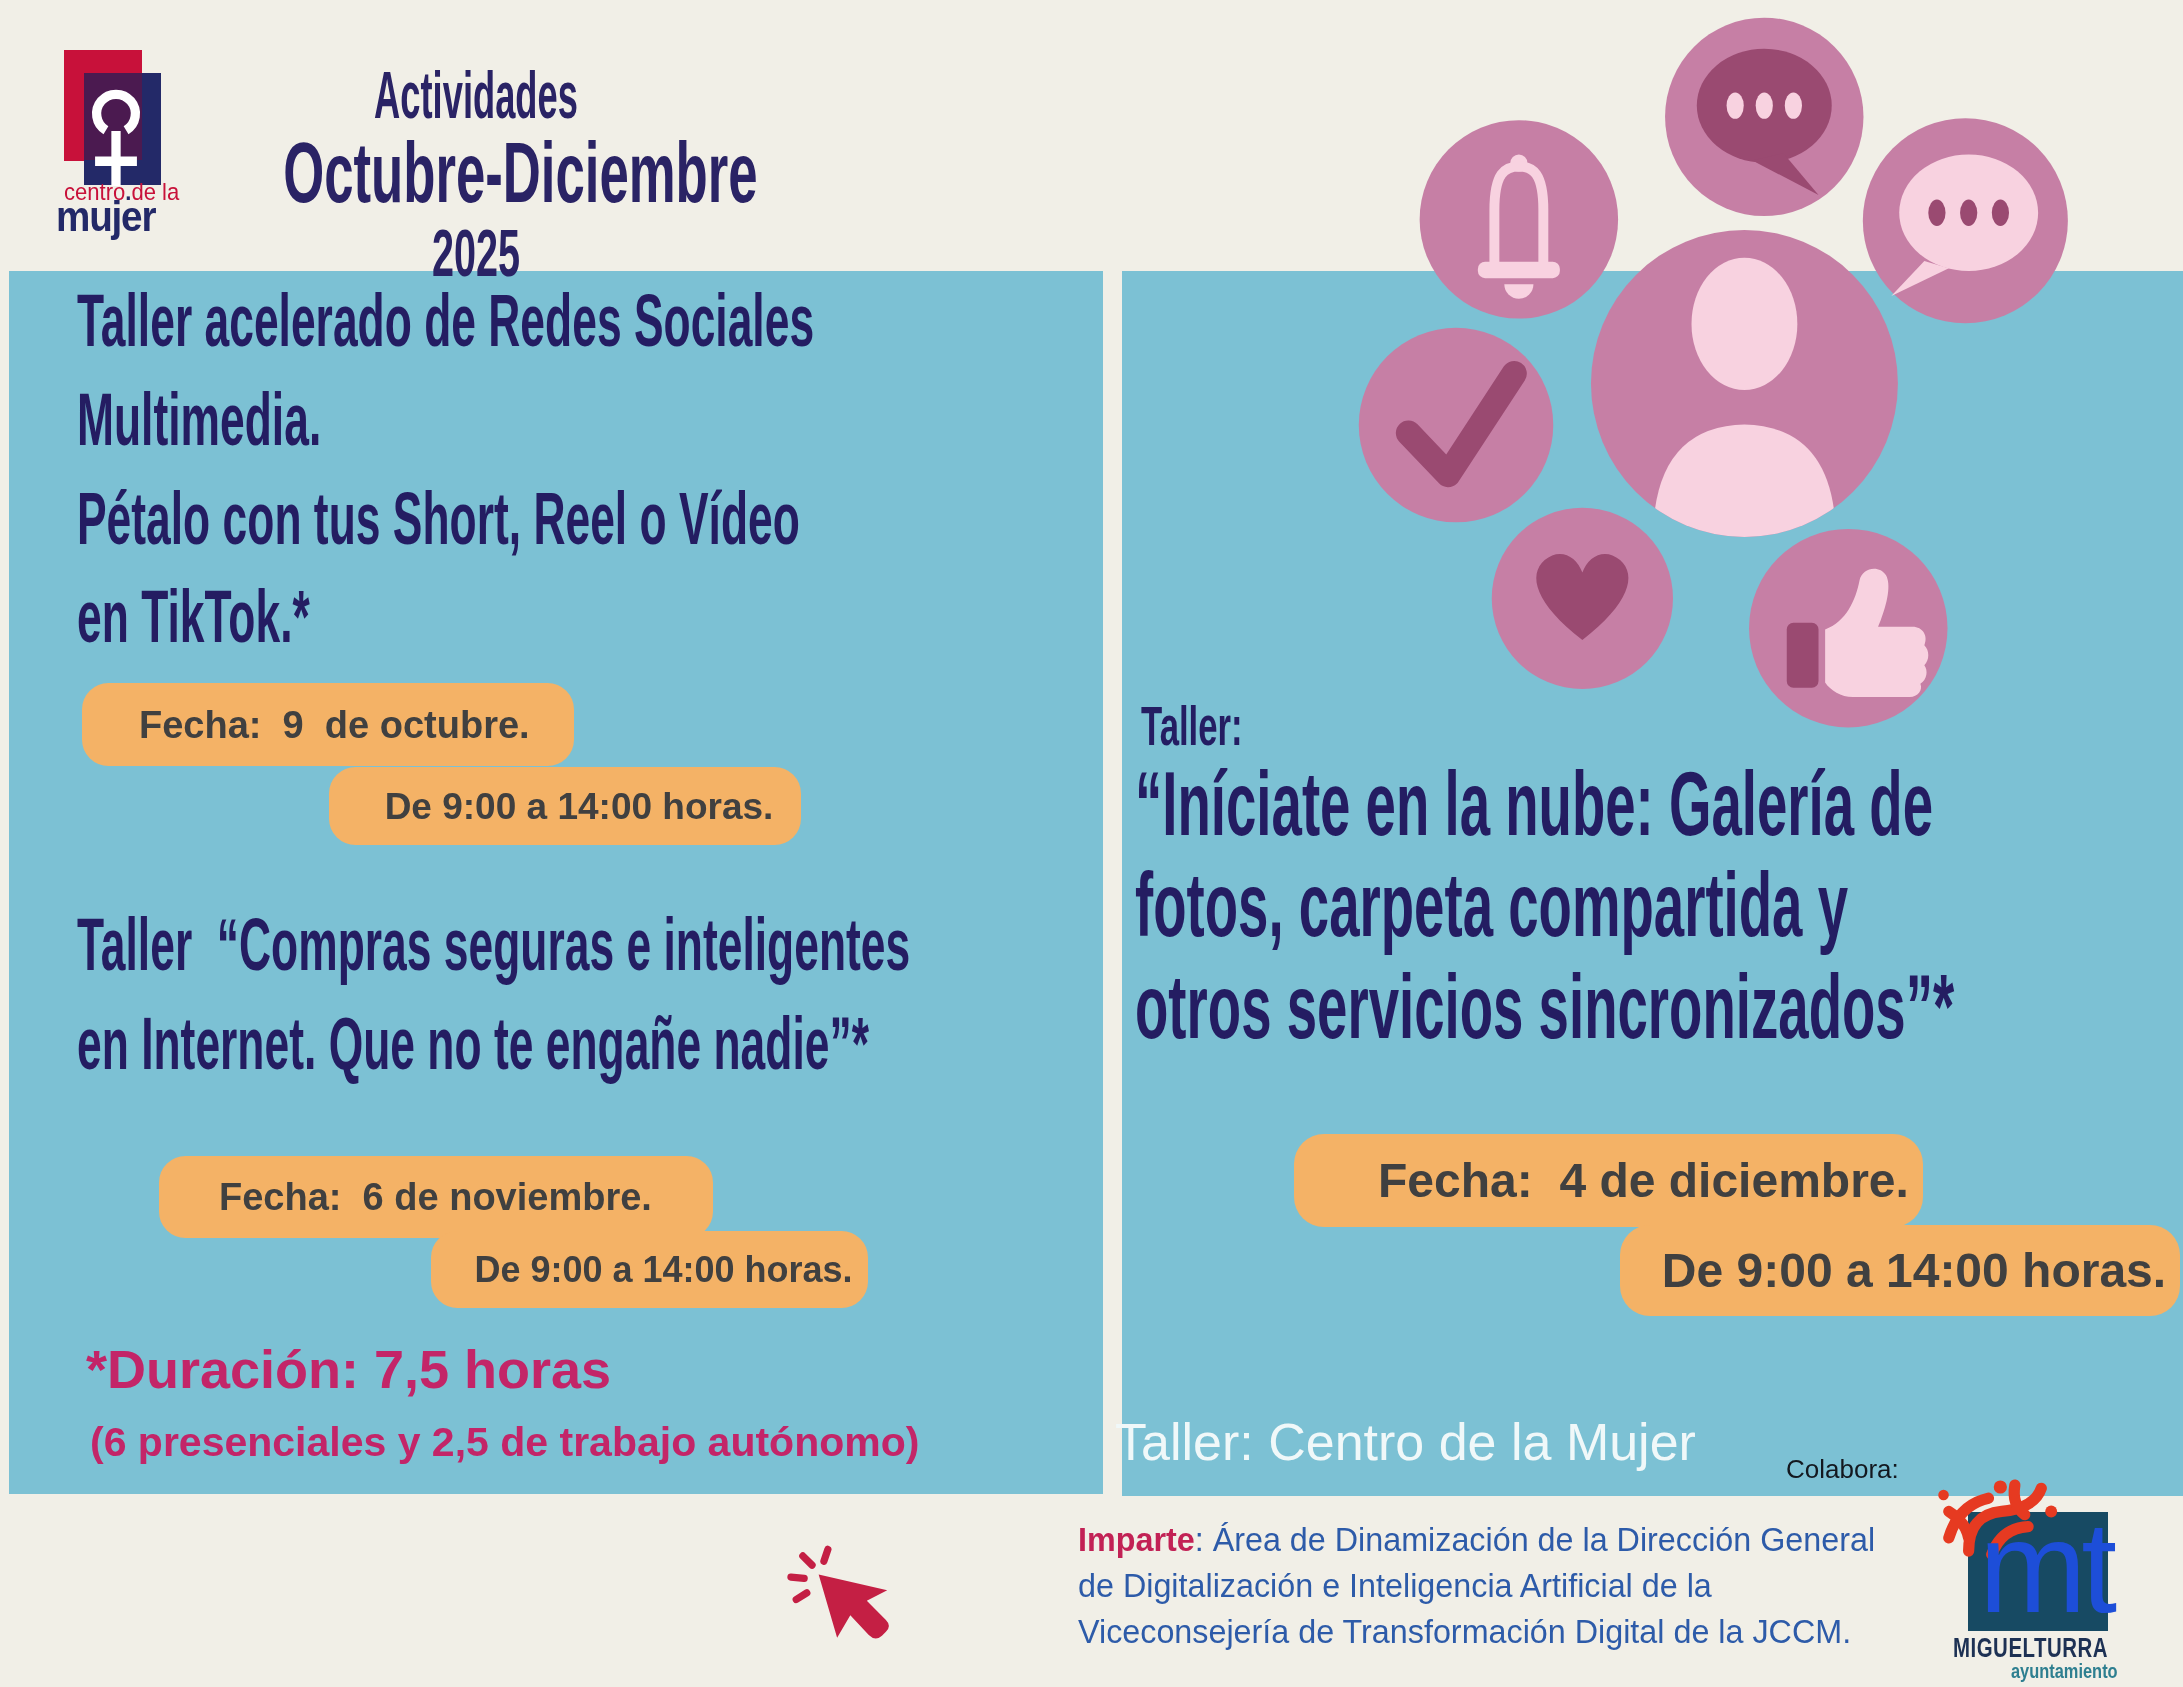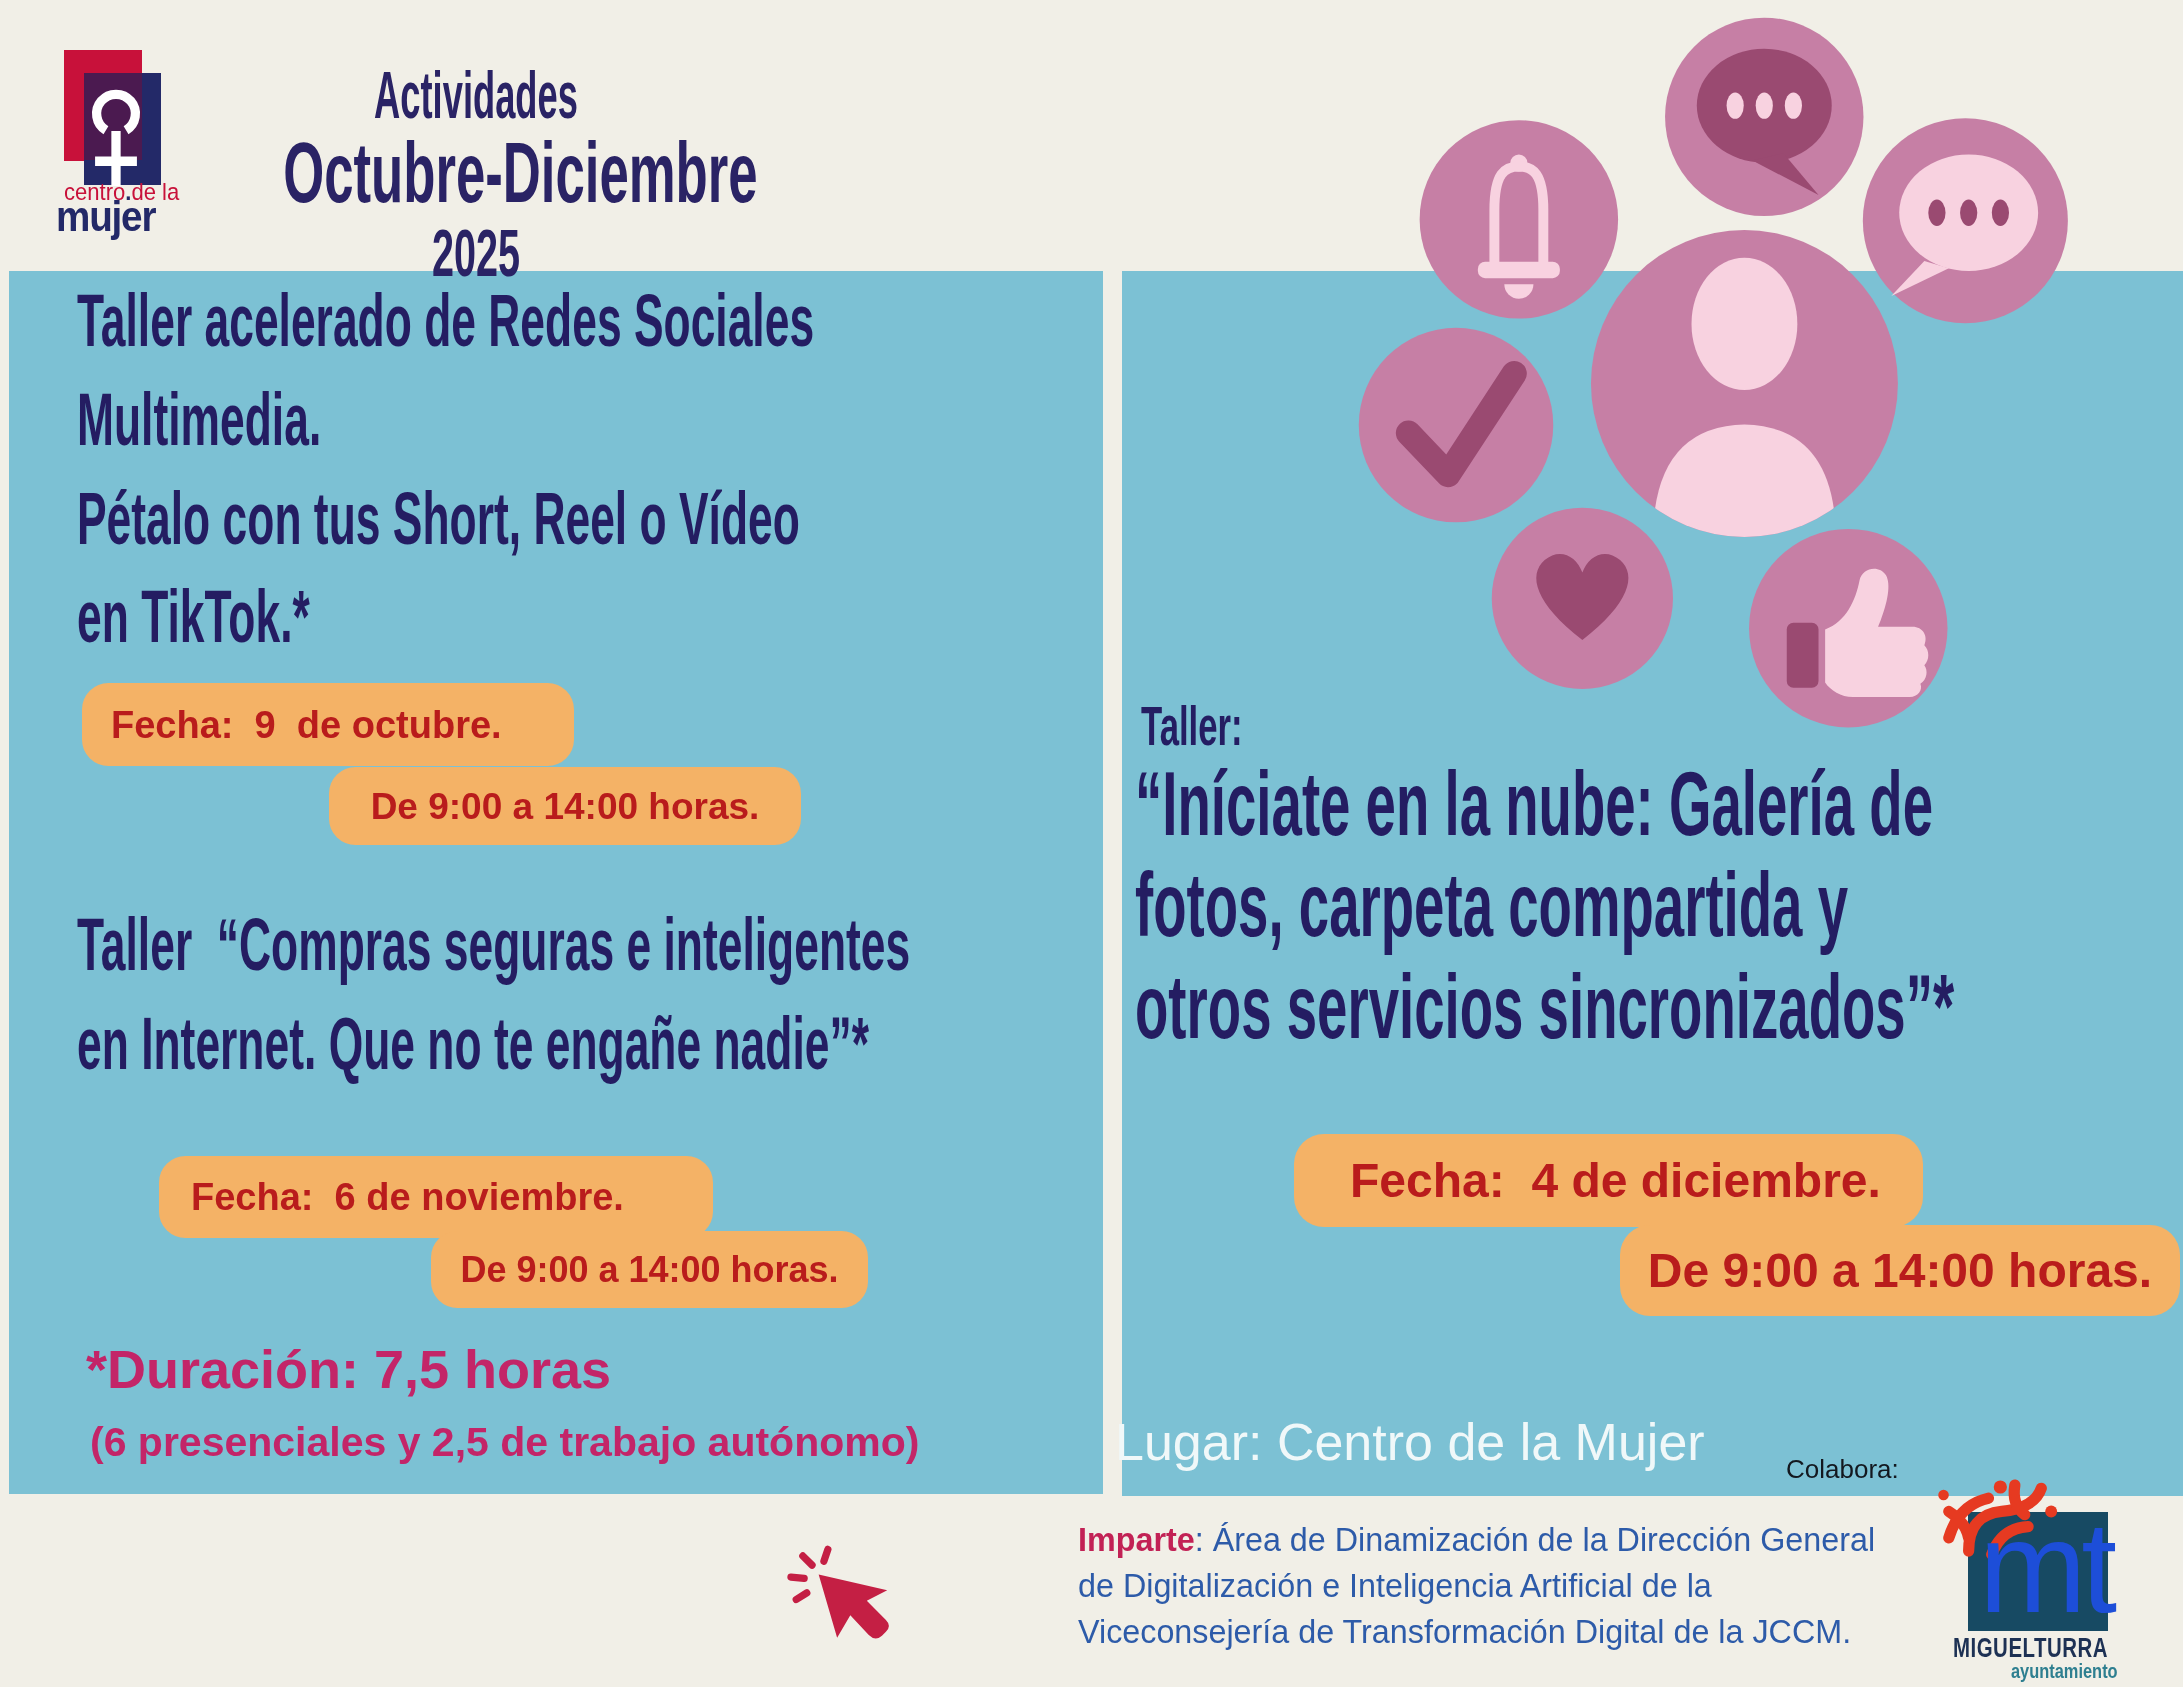--- a/index.html
+++ b/index.html
@@ -21,21 +21,21 @@
   .title-line{
     position:absolute;left:165px;width:622px;text-align:center;
     font-weight:700;color:#2a2365;line-height:1;white-space:pre;
     transform-origin:center top;
   }
   .obox{
     position:absolute;background:#f4b266;border-radius:26.5px;
     display:flex;align-items:center;
   }
   .obox .txt{
-    font-weight:600;color:#b91c1c;white-space:pre;line-height:1;
+    font-weight:600;color:#404040;white-space:pre;line-height:1;margin-left:28px;
   }
   .magenta{position:absolute;font-weight:700;color:#c32568;line-height:1;white-space:pre;}
   .graybox{
     position:absolute;background:#a8a8a6;border-radius:22.5px;
     display:flex;align-items:center;
   }
   .graybox .txt{
     font-weight:700;color:#0d0d0d;font-size:42px;line-height:1;white-space:pre;
     transform:scaleX(.80);transform-origin:left center;
     text-decoration:underline;text-decoration-thickness:4.6px;text-underline-offset:9.3px;
@@ -185,21 +185,21 @@
   <div class="cond sx60" style="left:1135px;top:859px;font-size:91px;">fotos, carpeta compartida y</div>
   <div class="cond sx60" style="left:1135px;top:961px;font-size:91px;">otros servicios sincronizados”*</div>
 
   <div class="obox" style="left:1294px;top:1134px;width:629px;height:93px;border-radius:30px;">
     <span class="txt" style="font-size:48px;padding-left:56px;">Fecha:  4 de diciembre.</span>
   </div>
   <div class="obox" style="left:1620px;top:1225px;width:560px;height:91px;border-radius:30px;justify-content:center;">
     <span class="txt" style="font-size:48px;">De 9:00 a 14:00 horas.</span>
   </div>
 
-  <div class="whitelight" style="left:1115px;top:1416px;font-size:52px;">Lugar: Centro de la Mujer</div>
+  <div class="whitelight" style="left:1115px;top:1416px;font-size:52px;">Taller: Centro de la Mujer</div>
   <div class="colabora" style="left:1786px;top:1456px;font-size:26px;">Colabora:</div>
 
   <div class="imparte-line" style="left:1078px;top:1522px;"><span class="lead">Imparte</span><span>: Área de Dinamización de la Dirección General</span></div>
   <div class="imparte-line" style="left:1078px;top:1568px;">de Digitalización e Inteligencia Artificial de la</div>
   <div class="imparte-line" style="left:1078px;top:1614px;">Viceconsejería de Transformación Digital de la JCCM.</div>
 
   <div>
     <div class="mt-square" style="left:1968px;top:1512px;width:140px;height:119px;"></div>
     <svg class="abs" style="left:1929px;top:1475px;" width="142" height="96" viewBox="0 0 215 145">
       <g fill="none" stroke="#e63a21" stroke-width="17" stroke-linecap="round">

